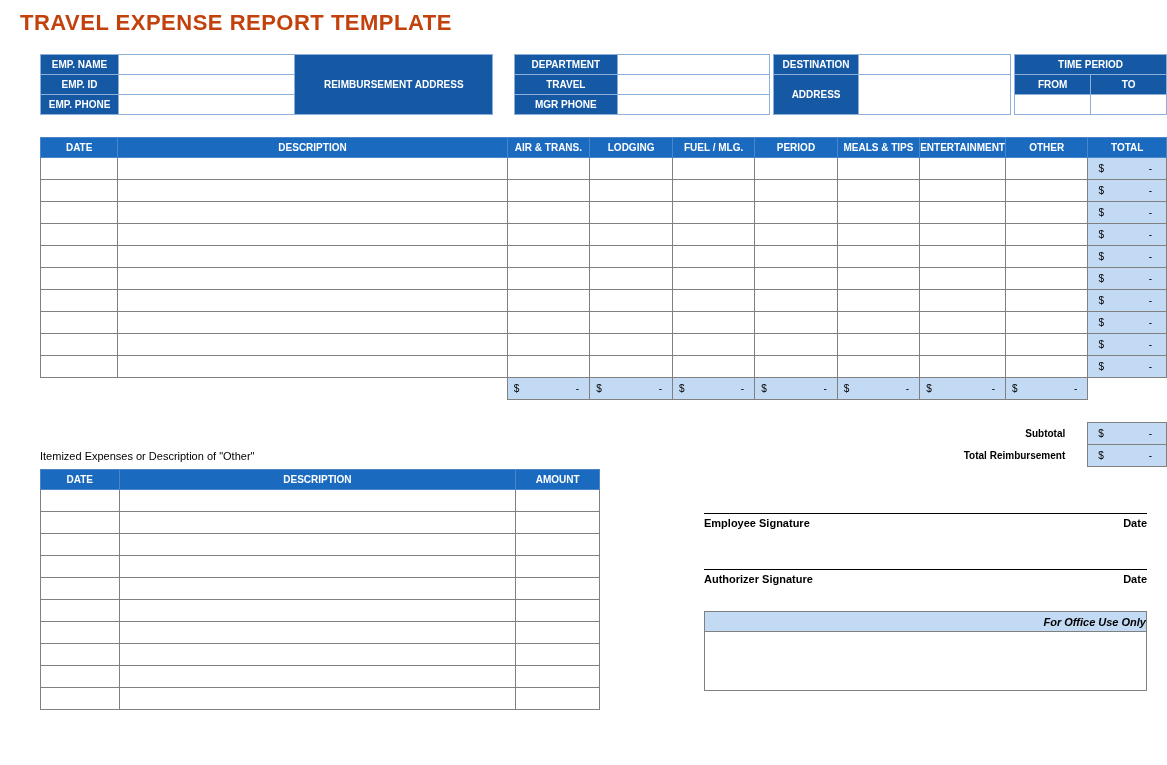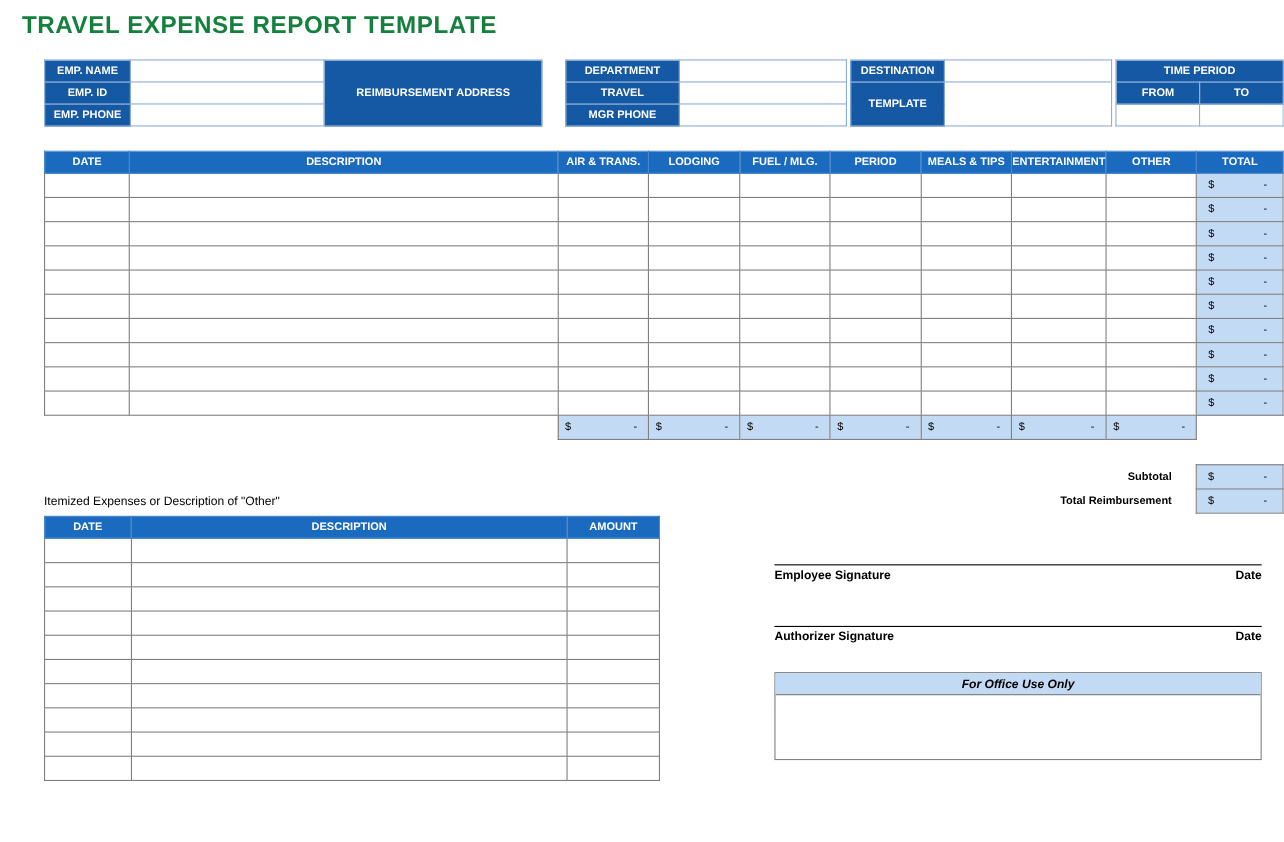--- a/index.html
+++ b/index.html
@@ -1,17 +1,17 @@
 <!DOCTYPE html>
 <html><head>
 <meta charset="utf-8">
 <style>
 * { box-sizing: border-box; margin: 0; padding: 0; }
 body { font-family: Arial, sans-serif; background: #fff; padding: 10px 20px; font-size: 11px; width: 1167px; }
-.title { color: #15803d; font-size: 22px; font-weight: bold; margin-bottom: 18px; letter-spacing: 0.5px; }
+.title { color: #c2410c; font-size: 22px; font-weight: bold; margin-bottom: 18px; letter-spacing: 0.5px; }
 table { border-collapse: collapse; margin-left: 20px; }
 td, th { padding: 0; }
 
 
 .info-table { width: 100%; }
 .info-table td { height: 20px; font-size: 10px; border: 1px solid #8eb0d8; vertical-align: middle; text-align: center; }
 .hd { background: #1558a3; color: #fff; font-weight: bold; }
 .noborder { border: none !important; }
 
 
@@ -38,21 +38,21 @@
 
 .itemized-label { font-size: 11px; margin-top: 2px; margin-bottom: 4px; }
 .item-table { width: 560px; }
 .item-table th { background: #1a6ac0; color: #fff; font-weight: bold; font-size: 10px; height: 20px; border: 1px solid #4a86c9; text-align: center; }
 .item-table td { height: 22px; border: 1px solid #808080; }
 .sig-line { border-top: 1px solid #000; margin-top: 30px; }
 .sig-row { display: flex; justify-content: space-between; font-size: 11px; font-weight: bold; padding-top: 3px; }
 
 
 .office-box { border: 1px solid #808080; margin-top: 26px; }
-.office-hdr { background: #c3daf4; font-style: italic; font-weight: bold; text-align: center; height: 20px; line-height: 20px; border-bottom: 1px solid #808080; font-size: 11px; }
+.office-hdr { background: #c3daf4; font-style: italic; font-weight: bold; text-align: right; height: 20px; line-height: 20px; border-bottom: 1px solid #808080; font-size: 11px; }
 .office-body { height: 58px; }
 
 .lower { display: flex; gap: 40px; margin-top: 2px; }
 .right-col { flex: 1; padding-top: 14px; }
 </style>
 </head>
 <body>
 
 <div class="title">TRAVEL EXPENSE REPORT TEMPLATE</div>
 
@@ -83,21 +83,21 @@
   <td class="hd">DESTINATION</td>
   <td></td>
   <td class="noborder" rowspan="3"></td>
   <td class="hd" colspan="2">TIME PERIOD</td>
 </tr>
 <tr>
   <td class="hd">EMP. ID</td>
   <td></td>
   <td class="hd">TRAVEL</td>
   <td></td>
-  <td class="hd" rowspan="2">TEMPLATE</td>
+  <td class="hd" rowspan="2">ADDRESS</td>
   <td rowspan="2"></td>
   <td class="hd">FROM</td>
   <td class="hd">TO</td>
 </tr>
 <tr>
   <td class="hd">EMP. PHONE</td>
   <td></td>
   <td class="hd">MGR PHONE</td>
   <td></td>
   <td></td>

